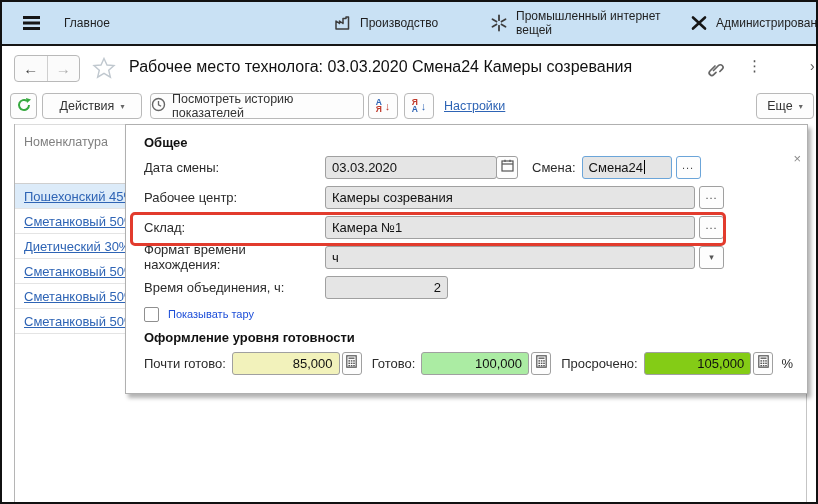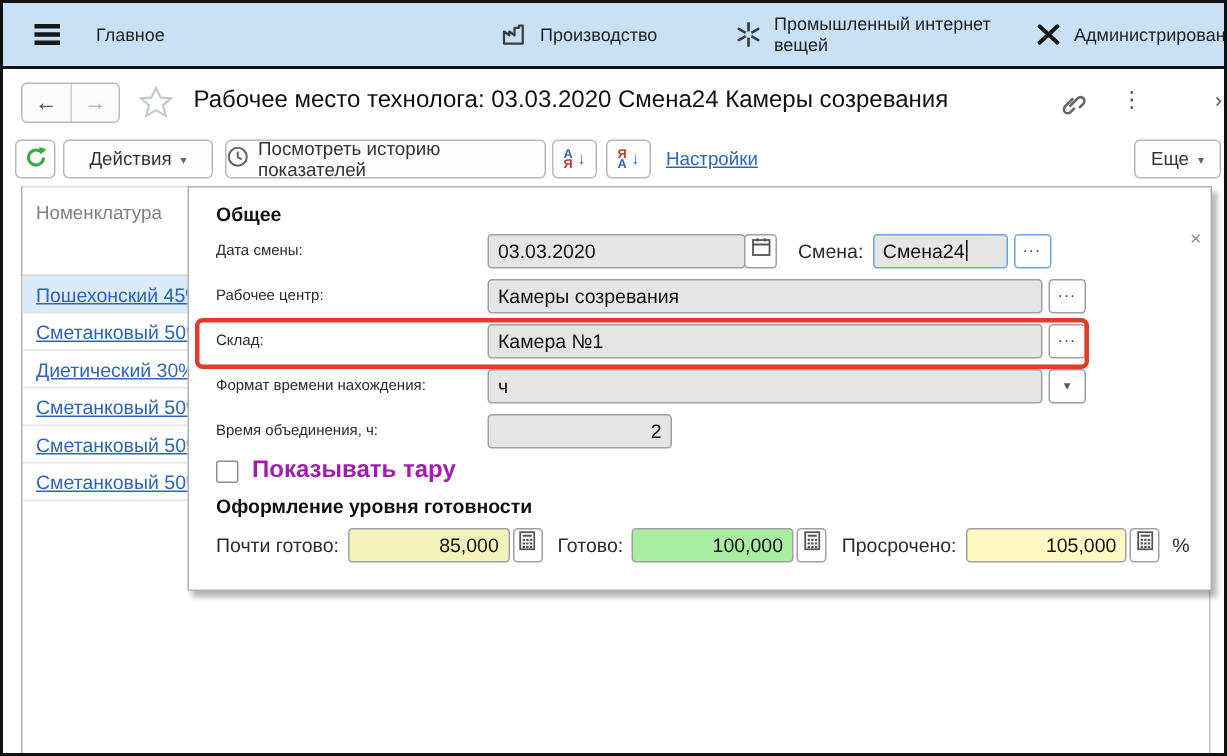--- a/index.html
+++ b/index.html
@@ -50,36 +50,36 @@
           white-space:nowrap; }
   .lrow.sel { background:#dcebf9; }
   .lrow a { font-size:13px; color:#2e64b5; text-decoration:underline; cursor:pointer; }
 
   
   #dlg { position:absolute; left:123px; top:122px; width:683px; height:270px; background:#fff;
          border:1px solid #b0b0b0; box-shadow:3px 4px 4px rgba(0,0,0,.3); z-index:5; }
   .dlg-title { position:absolute; left:18px; top:10px; font-size:13px; font-weight:bold; color:#111; }
   .dlg-close { position:absolute; right:6px; top:28px; font-size:13px; color:#8a8a8a; cursor:pointer; line-height:12px; }
   .drow { position:absolute; left:18px; right:14px; height:24px; display:flex; align-items:center; }
-  .lbl { font-size:10px; color:#2b2b2b; width:181px; flex:0 0 181px; }
+  .lbl { font-size:13px; color:#2b2b2b; width:181px; flex:0 0 181px; }
   .inp { height:23px; border:1px solid #a0a0a0; border-radius:3px; background:#e5e5e5;
          display:flex; align-items:center; padding:0 6px; font-size:13px; color:#111; }
   .sq  { height:23px; border:1px solid #a0a0a0; border-radius:3px; background:#fdfdfd;
          display:flex; align-items:center; justify-content:center; color:#444; cursor:pointer; }
   .dotsbtn { width:25px; font-size:11px; letter-spacing:1px; padding-bottom:5px; margin-left:4px; }
   .focus { border-color:#6ba5d9; }
   .carettxt::after { content:""; display:inline-block; width:1px; height:14px; background:#000;
                      margin-left:1px; vertical-align:-2px; }
   .num { justify-content:flex-end; }
   .fld-yellow { background:#f2f2bb; }
   .fld-green  { background:#abeca3; }
-  .fld-salmon { background:#fef9c3; }
+  .fld-salmon { background:#84cc16; }
   .calcbtn { width:21px; margin-left:2px; }
   .cbx { width:15px; height:15px; border:1px solid #8f8f8f; border-radius:2px; background:#fff; flex:0 0 15px; }
-  .cbl { font-size:16px; color:#a21caf; margin-left:9px;font-weight:bold; }
+  .cbl { font-size:11px; color:#1d4ed8; margin-left:9px; }
   .sect { position:absolute; left:18px; top:205px; font-size:13px; font-weight:bold; color:#111; }
   #redbox { position:absolute; left:4px; top:87px; width:596px; height:34px; border:3px solid #e23b2d;
             border-radius:5px; z-index:10; pointer-events:none; }
   .gap10 { margin-left:10px; } .gap8 { margin-left:8px; }
   .flbl { font-size:13px; color:#2b2b2b; white-space:nowrap; margin-right:6px; }
 </style>
 </head>
 <body>
 
 <div id="app">

